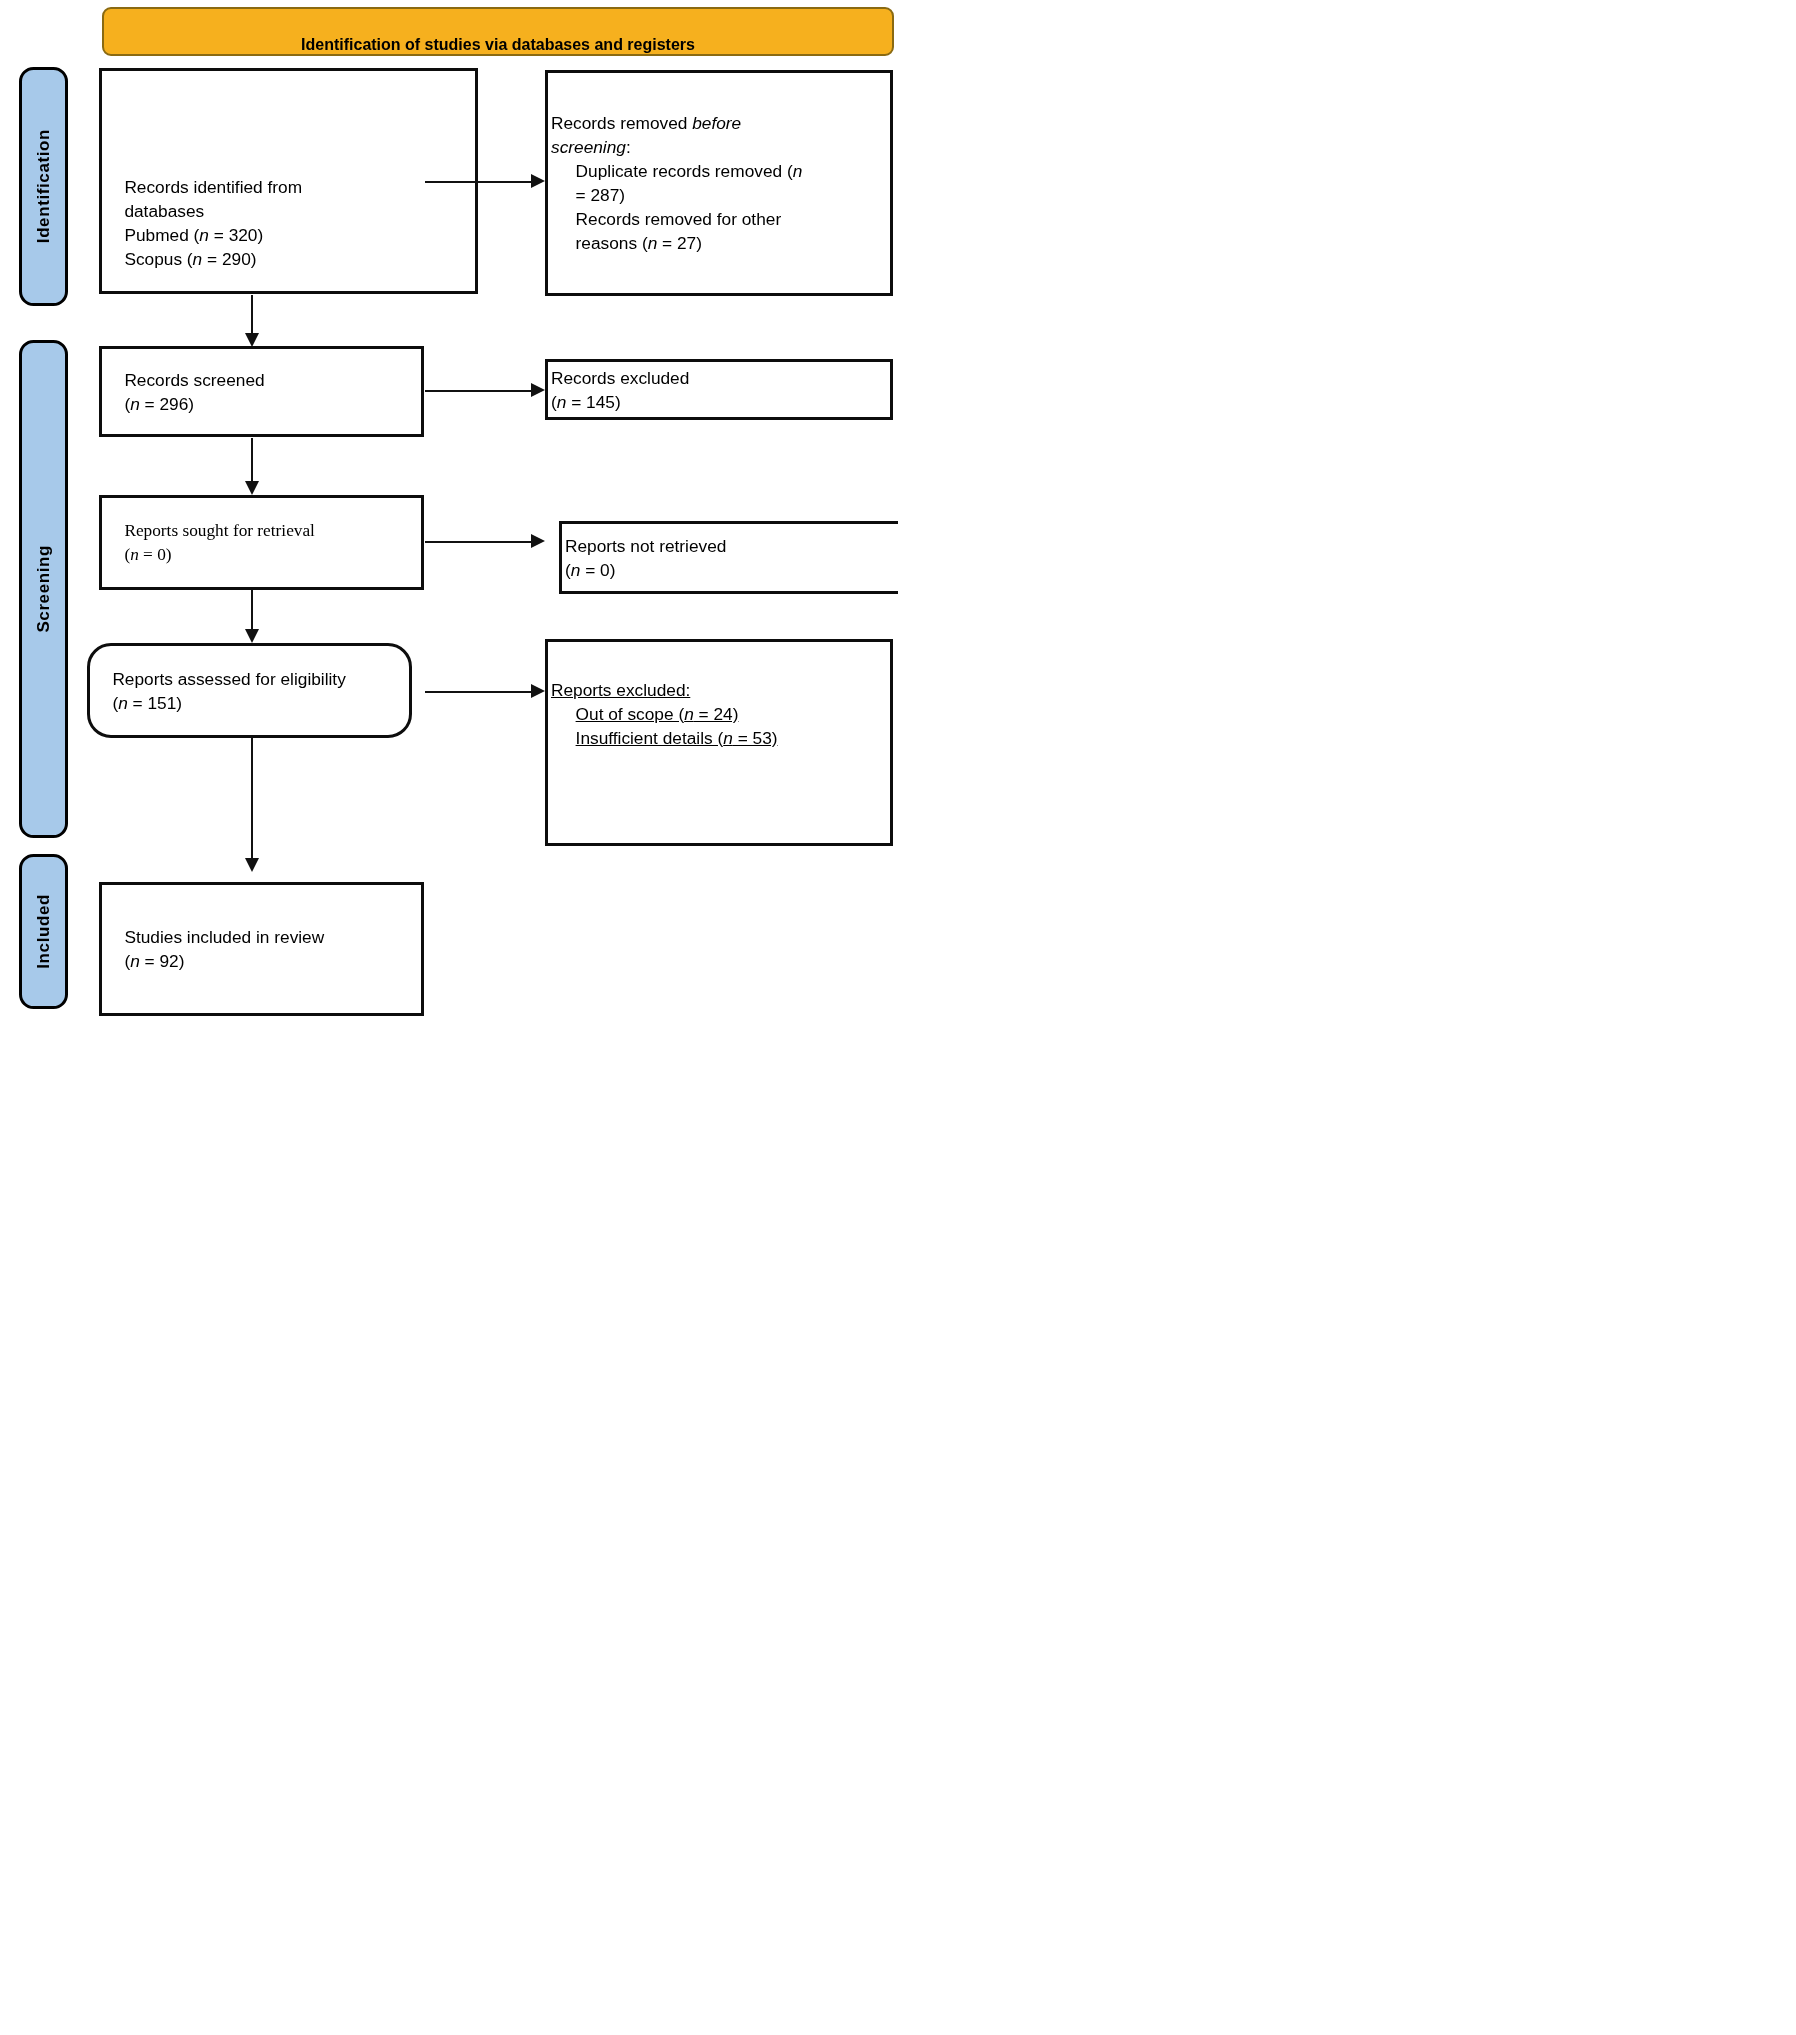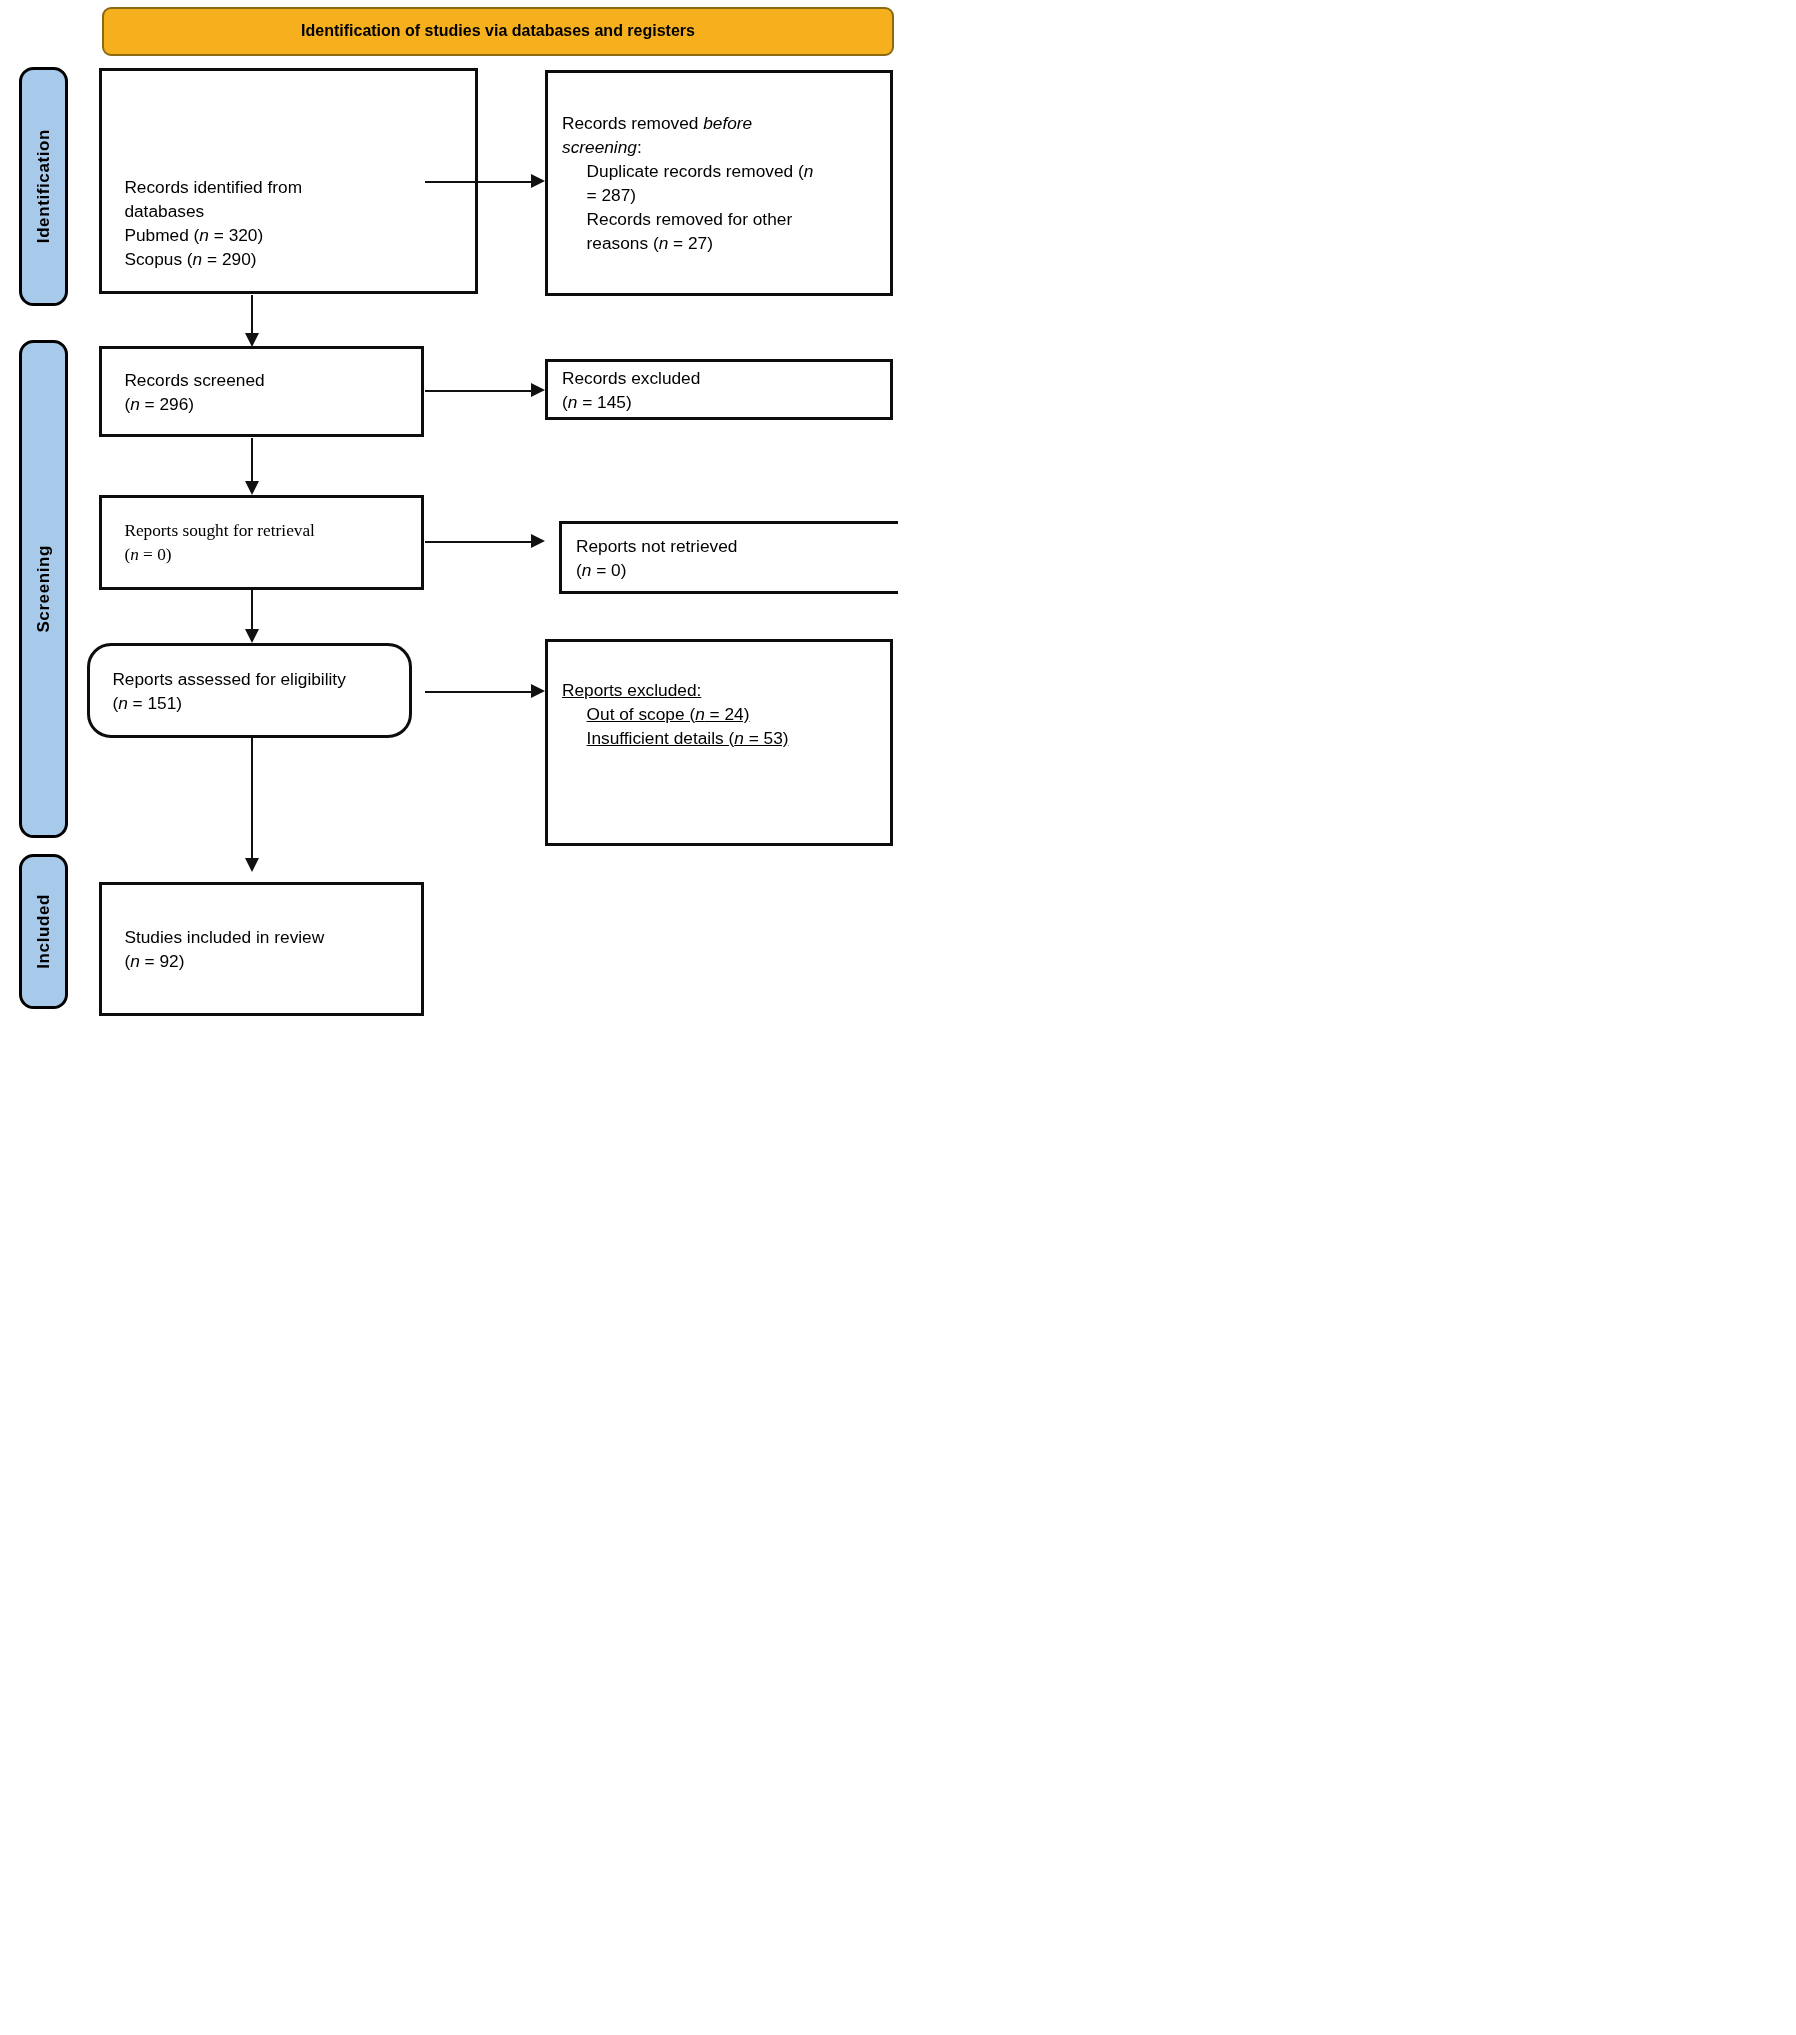--- a/index.html
+++ b/index.html
@@ -9,42 +9,42 @@
     --box-border:#0D0D0D;
     --arrow:#111111;
   }
   html,body{margin:0;padding:0;background:#ffffff;}
   body{font-family:"Liberation Sans",sans-serif;color:#000;}
   .canvas{position:relative;width:898px;height:1018px;background:#fff;overflow:hidden;}
 
   .banner{
     position:absolute;left:102px;top:6.7px;width:792px;height:49px;box-sizing:border-box;
     background:var(--banner-bg);border:2.2px solid var(--banner-border);border-radius:9px;
-    display:flex;align-items:center;justify-content:center;
+    display:flex;align-items:flex-end;justify-content:center;
     font-weight:700;font-size:16px;
   }
 
   .stage{
     position:absolute;left:19px;width:49px;box-sizing:border-box;
     background:var(--stage-bg);border:3.4px solid #000;border-radius:14.5px;
     display:flex;align-items:center;justify-content:center;
   }
   .stage span{
     writing-mode:vertical-rl;transform:rotate(180deg);
     font-weight:700;font-size:17px;letter-spacing:0.6px;white-space:nowrap;
   }
 
   .box{
     position:absolute;background:#fff;box-sizing:border-box;
     border:3.4px solid var(--box-border);
     display:flex;flex-direction:column;justify-content:center;
     padding:3.4px 6.7px 3.4px 22.4px;
     font-size:17.3px;line-height:24px;
   }
-  .box.rbox{padding-left:14px;}
+  .box.rbox{padding-left:3px;}
   .box .ind{padding-left:24.6px;}
   .it{font-style:italic;}
 
   .hstem{position:absolute;height:2.2px;background:var(--arrow);}
   .vstem{position:absolute;width:2.2px;background:var(--arrow);}
   .head-r{position:absolute;width:0;height:0;
     border-top:7.8px solid transparent;border-bottom:7.8px solid transparent;
     border-left:14px solid var(--arrow);}
   .head-d{position:absolute;width:0;height:0;
     border-left:7.8px solid transparent;border-right:7.8px solid transparent;

